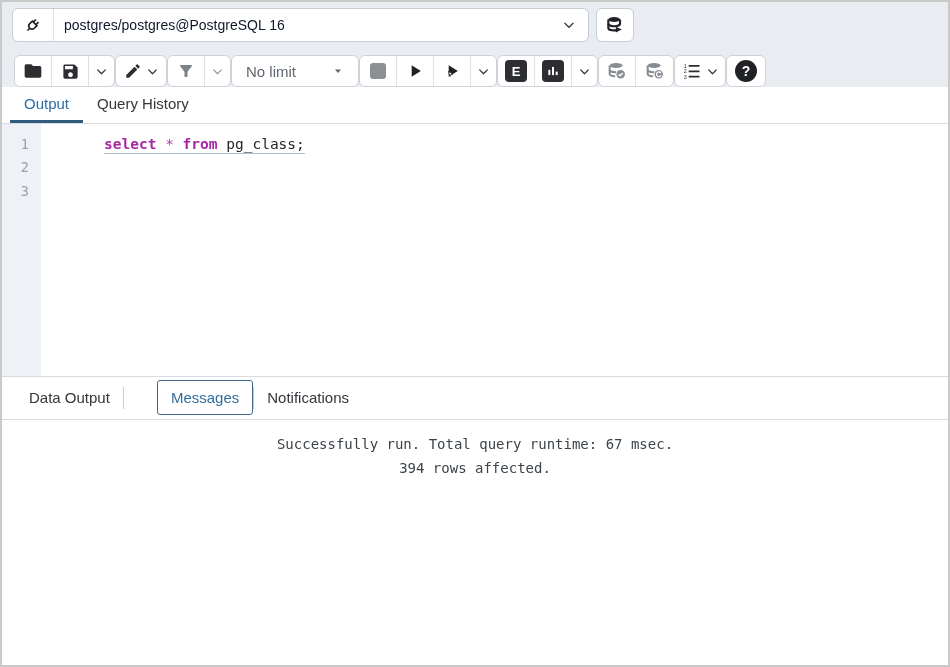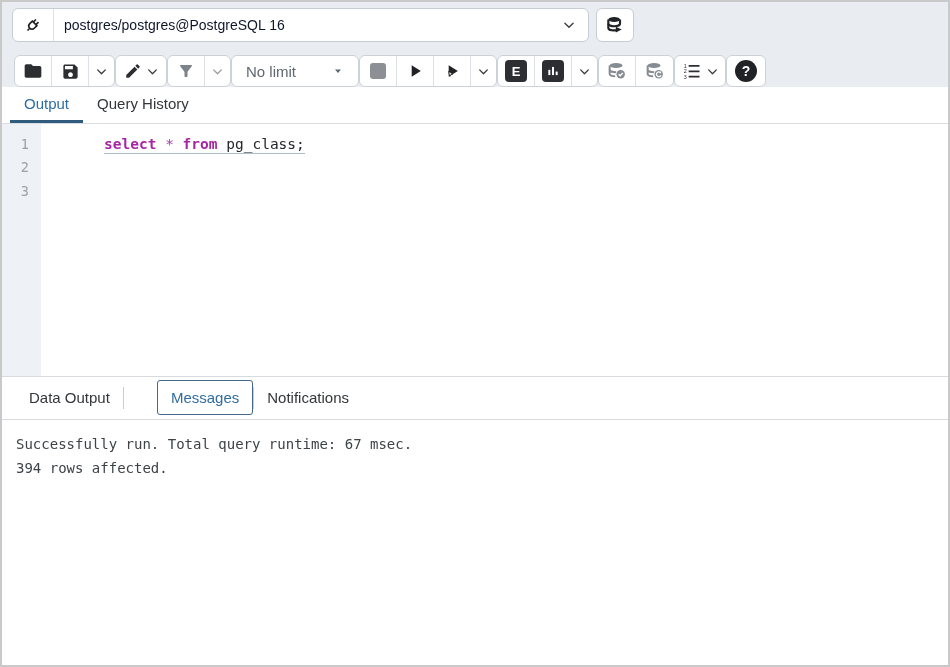--- a/index.html
+++ b/index.html
@@ -158,21 +158,21 @@
     color: #326d9e;
     border: 1px solid #44688c;
     border-radius: 3px;
     margin-left: 33px;
   }
   .vsep { width: 1px; height: 22px; background: #c9ced4; }
   .messages {
     flex: 1 1 auto; background: #ffffff;
     padding: 12px 14px;
     font-family: "DejaVu Sans Mono", monospace;
-    font-size: 14px; color: #3c4349;
+    font-size: 14px; color: #3c4349; text-align: center;
   }
   .msg-line { line-height: 24px; white-space: pre; }
 
   svg { display: block; }
 </style>
 </head>
 <body>
 
 <div class="window">
 

